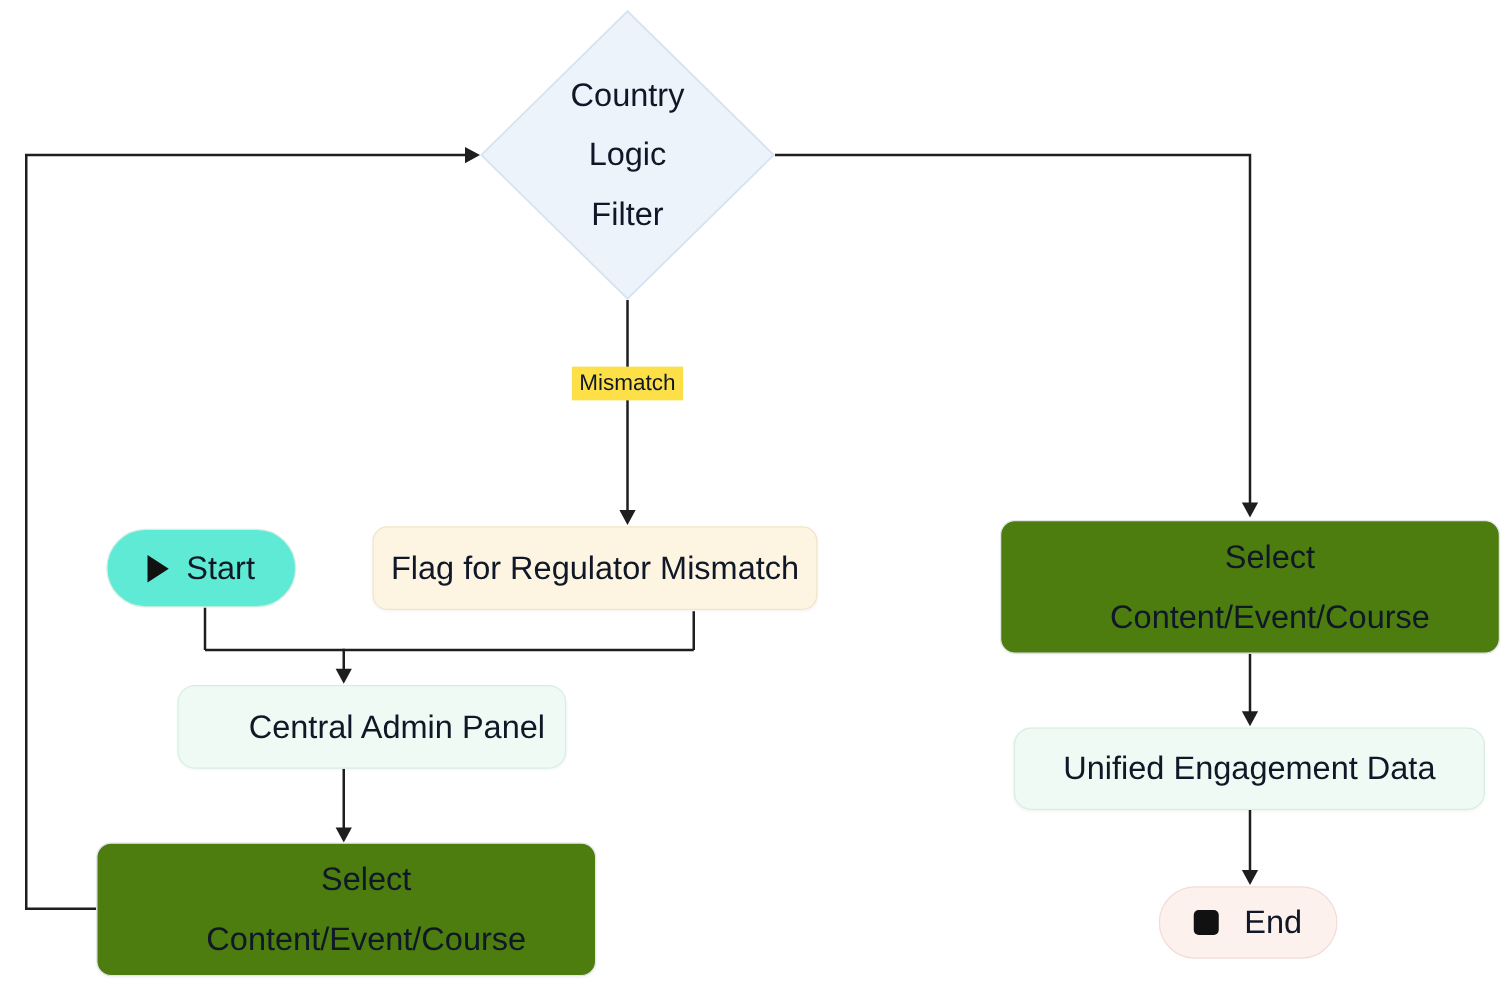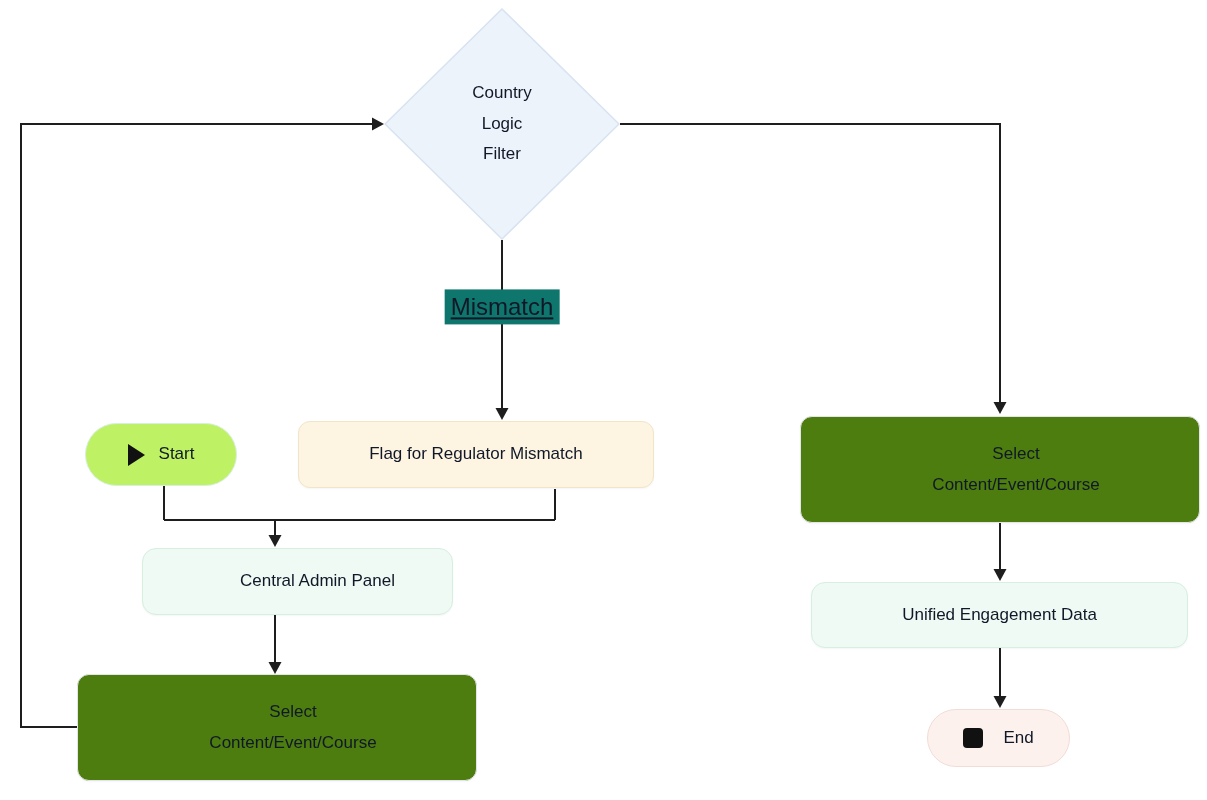--- a/index.html
+++ b/index.html
@@ -27,21 +27,21 @@
     fill: #1e1e1e;
     stroke: none;
   }
   .node {
     position: absolute;
     box-sizing: border-box;
     display: flex;
     align-items: center;
     justify-content: center;
     text-align: center;
-    font-size: 17px;
+    font-size: 26px;
     color: #101828;
   }
   .node .label {
     white-space: pre-line;
     line-height: 1.82;
   }
   .rect {
     border: 1px solid;
     border-radius: 12px;
     box-shadow: 0 1px 2px rgba(16, 24, 40, 0.04);
@@ -50,21 +50,21 @@
   .rect.mint   { background: #eefaf3; border-color: #d7efe1; border-radius: 14px; }
   .rect.plain  { background: #4d7c0f; border-color: #e4e5e9; padding-left: 32px; }
   .pill {
     border: 1px solid;
     border-radius: 999px;
     display: flex;
     gap: 14px;
     align-items: center;
     justify-content: center;
   }
-  .pill.mint { background: #bef264; border-color: #d7efe1; }
+  .pill.mint { background: #5eead4; border-color: #d7efe1; }
   .pill.pink { background: #fdf1ee; border-color: #f2dcd6; }
   .diamond-node { background: transparent; }
   .diamond-node svg {
     position: absolute;
     left: 0; top: 0;
     width: 100%; height: 100%;
   }
   .diamond-node .label { position: relative; }
   .play-icon {
     display: inline-block;
@@ -75,26 +75,25 @@
   }
   .stop-icon {
     display: inline-block;
     width: 20px; height: 20px;
     background: #111111;
     border-radius: 4px;
   }
   .edge-label {
     position: absolute;
     transform: translate(-50%, -50%);
-    background: #0f766e;
+    background: #fde047;
     padding: 2px 6px;
-    font-size: 24px;
+    font-size: 18px;
     color: #101828;
     line-height: 1.3;
-    text-decoration: underline;
   }
 </style>
 </head>
 <body>
 
 <div class="canvas">
 
   <svg class="edge-layer" viewBox="0 0 1207 800" xmlns="http://www.w3.org/2000/svg">
 
     <path class="line" d="M 502 240 L 502 410"></path>

